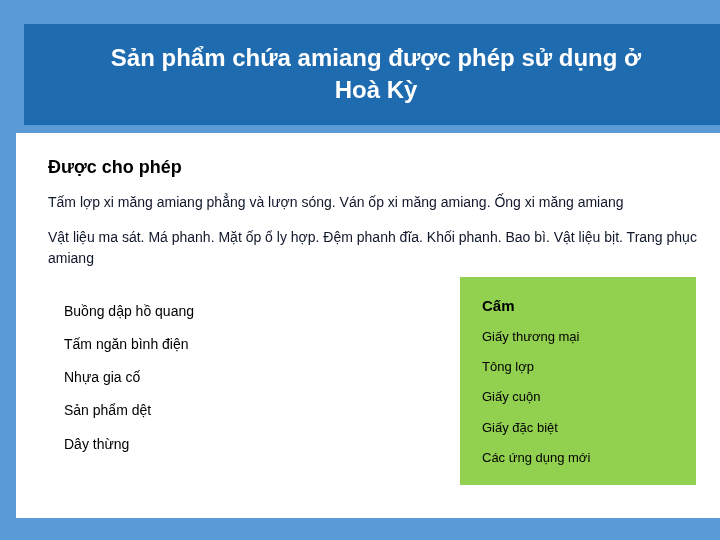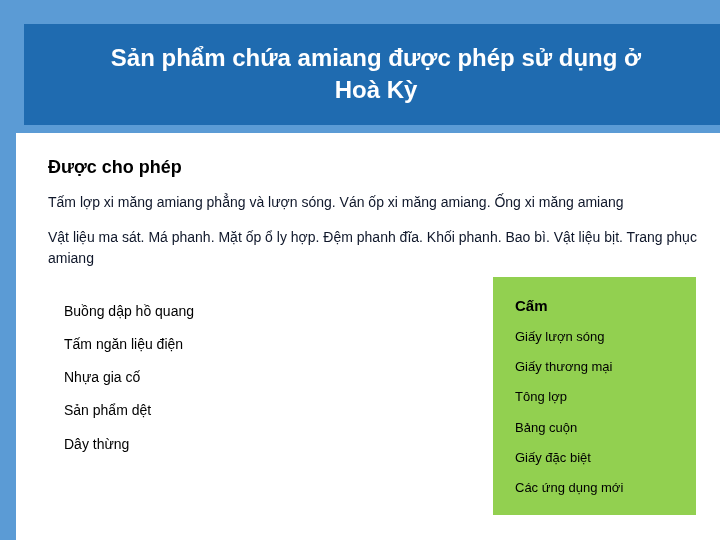--- a/index.html
+++ b/index.html
@@ -57,21 +57,21 @@
     }
 
     .left-column {
       flex: 1;
       font-size: 14px;
       color: #000000;
       line-height: 1.8;
     }
 
     .right-column {
-      width: 203px;
+      width: 236px;
       background: #92d050;
       padding: 8px 14px;
       font-size: 13px;
       color: #000000;
       line-height: 1.7;
       margin-left: 10px;
       align-self: flex-start;
       margin-top: -6px;
     }
 
@@ -99,32 +99,31 @@
 
   <div class="section-title">Được cho phép</div>
 
   <div class="paragraph">Tấm lợp xi măng amiang phẳng và lượn sóng. Ván ốp xi măng amiang. Ống xi măng amiang</div>
 
   <div class="paragraph">Vật liệu ma sát. Má phanh. Mặt ốp ổ ly hợp. Đệm phanh đĩa. Khối phanh. Bao bì. Vật liệu bịt. Trang phục amiang</div>
 
   <div class="lower-section">
     <div class="left-column">
       <div>Buồng dập hồ quang</div>
-      <div>Tấm ngăn liệu điện</div>
+      <div>Tấm ngăn bình điện</div>
       <div>Nhựa gia cố</div>
       <div>Sản phẩm dệt</div>
       <div>Dây thừng</div>
     </div>
 
     <div class="right-column">
       <div class="cam-title">Cấm</div>
-      <div>Giấy lượn sóng</div>
       <div>Giấy thương mại</div>
       <div>Tông lợp</div>
-      <div>Bảng cuộn</div>
+      <div>Giấy cuộn</div>
       <div>Giấy đặc biệt</div>
       <div>Các ứng dụng mới</div>
     </div>
   </div>
 
 </div>
 
 <div class="bottom-bar"></div>
 
 </body></html>

